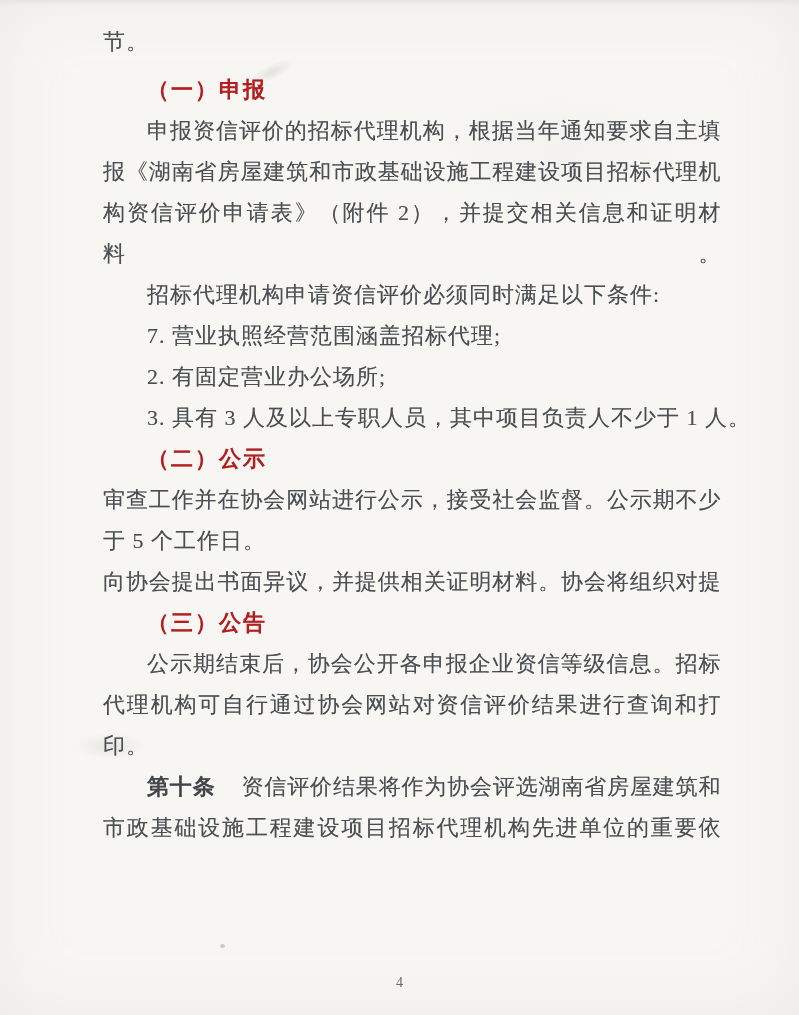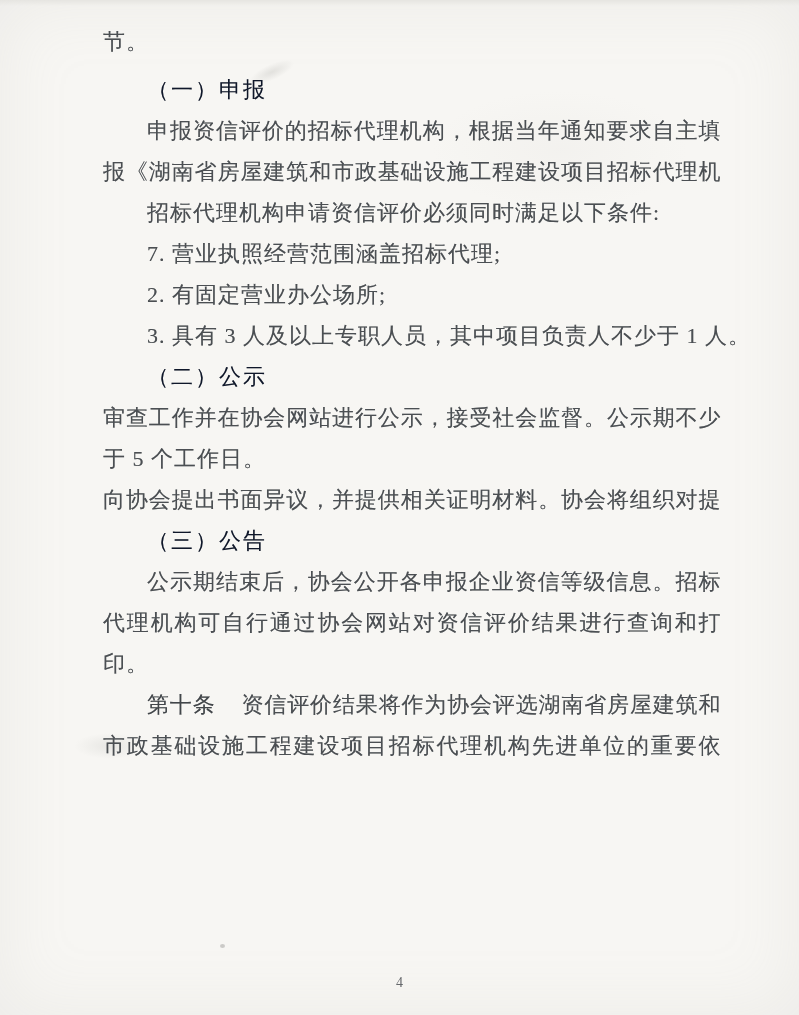--- a/index.html
+++ b/index.html
@@ -43,29 +43,29 @@
   .line.fill {
     white-space: normal;
     letter-spacing: 0.5px;
     text-align: justify;
     text-align-last: justify;
   }
   .line.indent {
     padding-left: 44px;
   }
   .line.heading {
-    font-weight: 400;
-    color: #0f172a;
+    font-weight: 700;
+    color: #b91c1c;
     letter-spacing: 2px;
   }
   .line.first-heading {
     margin-top: 7px;
   }
   .lead-term {
-    font-weight: 400;
+    font-weight: 700;
     color: #42464a;
     margin-right: 26px;
   }
   .page-number {
     position: absolute;
     left: 0;
     right: 0;
     top: 975px;
     text-align: center;
     font-size: 14px;
@@ -103,20 +103,21 @@
   <div class="smudge smudge-1"></div>
   <div class="smudge smudge-2"></div>
   <div class="smudge smudge-3"></div>
   <div class="smudge smudge-4"></div>
 
   <div class="doc">
     <div class="line">节。</div>
     <div class="line heading first-heading indent">（一）申报</div>
     <div class="line fill indent">申报资信评价的招标代理机构，根据当年通知要求自主填</div>
     <div class="line fill">报《湖南省房屋建筑和市政基础设施工程建设项目招标代理机</div>
+    <div class="line fill">构资信评价申请表》（附件 2），并提交相关信息和证明材料。</div>
     <div class="line indent">招标代理机构申请资信评价必须同时满足以下条件:</div>
     <div class="line indent">7. 营业执照经营范围涵盖招标代理;</div>
     <div class="line indent">2. 有固定营业办公场所;</div>
     <div class="line indent">3. 具有 3 人及以上专职人员，其中项目负责人不少于 1 人。</div>
     <div class="line heading indent">（二）公示</div>
     <div class="line fill">审查工作并在协会网站进行公示，接受社会监督。公示期不少</div>
     <div class="line">于 5 个工作日。</div>
     <div class="line fill">向协会提出书面异议，并提供相关证明材料。协会将组织对提</div>
     <div class="line heading indent">（三）公告</div>
     <div class="line fill indent">公示期结束后，协会公开各申报企业资信等级信息。招标</div>

